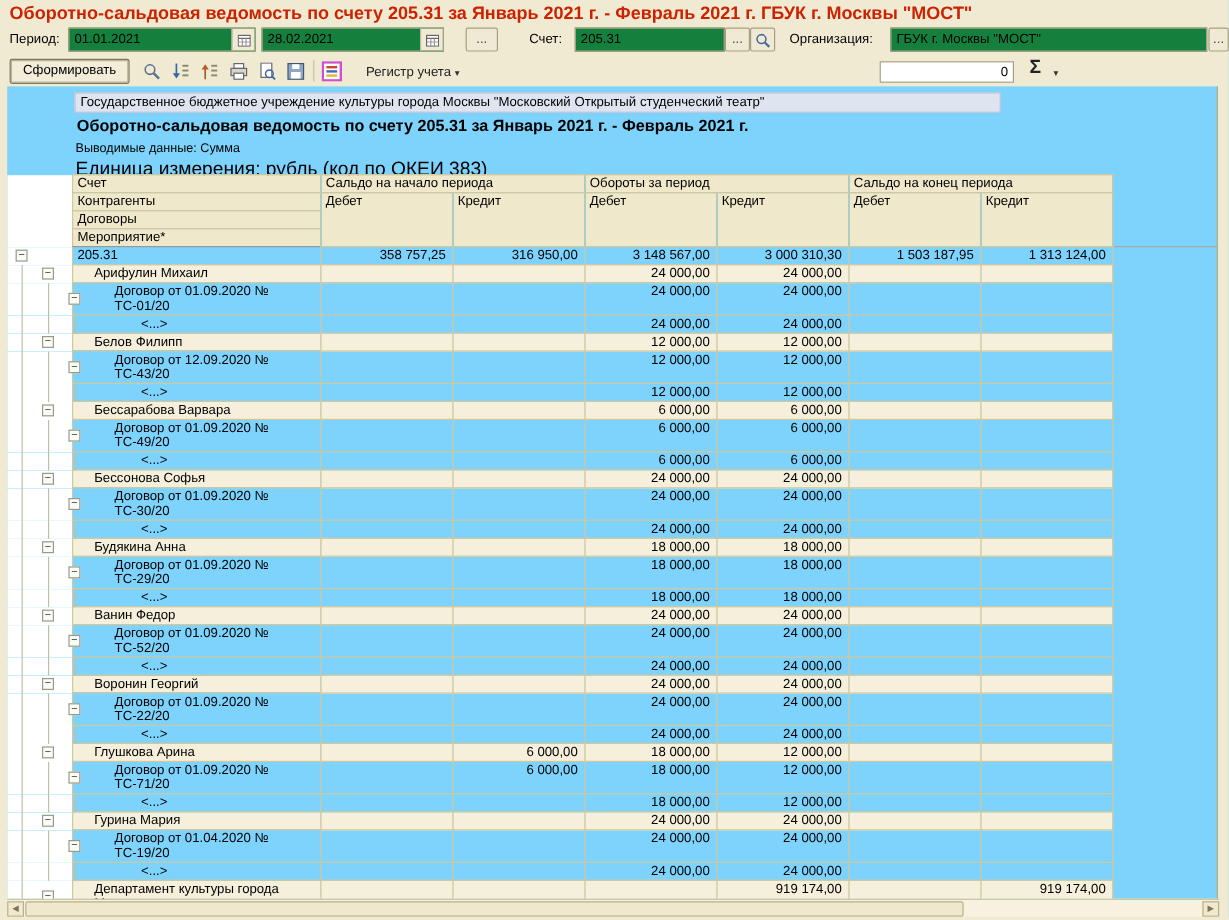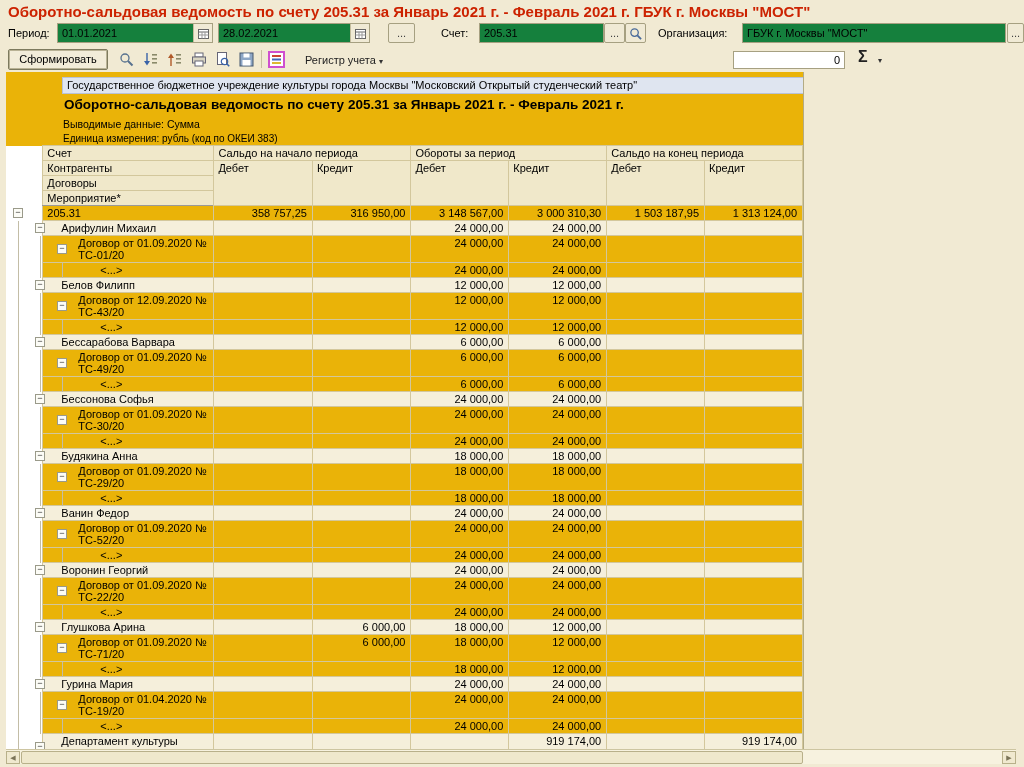--- a/index.html
+++ b/index.html
@@ -53,31 +53,31 @@
   #register-caret, #sigma-caret { color: #333; font-size: 8px; }
   #counter-field {
     left: 733px; top: 51px; width: 112px; height: 18px; background: #fff;
     border: 1px solid #a6a081; text-align: right; padding: 2px 4px;
   }
   #sigma { left: 858px; top: 48px; font-size: 16px; font-weight: bold; color: #222; }
   #sigma-caret { left: 878px; top: 56px; }
 
   
   #report-area {
-    left: 6px; top: 72px; width: 798px; height: 677px;
-    background: #eab308; border-right: 1px solid #b3ab84; overflow: hidden;
+    left: 6px; top: 72px; width: 1009px; height: 677px;
+    background: #7dd3fc; border-right: 1px solid #b3ab84; overflow: hidden;
   }
   #org-line {
     left: 56px; top: 5px; width: 772px; height: 17px;
     background: #dfe5f0; border: 1px solid #b9c2d6;
     padding: 1px 4px; white-space: nowrap; overflow: hidden; font-size: 11px;
   }
   #report-title { left: 58px; top: 25px; font-size: 13.5px; font-weight: bold; white-space: nowrap; }
   #meta-data-line { left: 57px; top: 46px; font-size: 10.5px; }
-  #meta-unit-line { left: 57px; top: 61px; font-size: 10px; }
+  #meta-unit-line { left: 57px; top: 61px; font-size: 16px; }
   #row-extension-line { left: 921px; top: 133px; width: 88px; height: 1px; background: #a9a9a9; }
 
   
   table { border-collapse: collapse; table-layout: fixed; position: absolute; left: 0; top: 73px; }
   col.c-tree { width: 54px; }
   col.c-name { width: 207px; }
   col.c-num  { width: 110px; }
   th, td { font-weight: normal; vertical-align: top; }
   th.hc, td.name, td.num { border: 1px solid #d3c79c; }
   thead th.hc {

